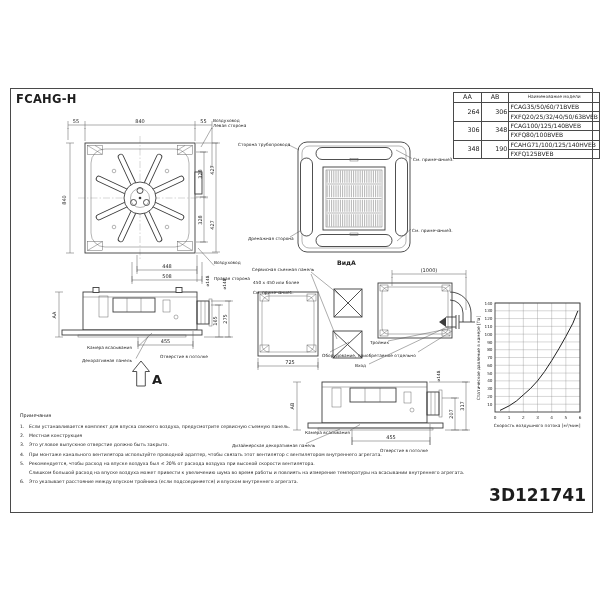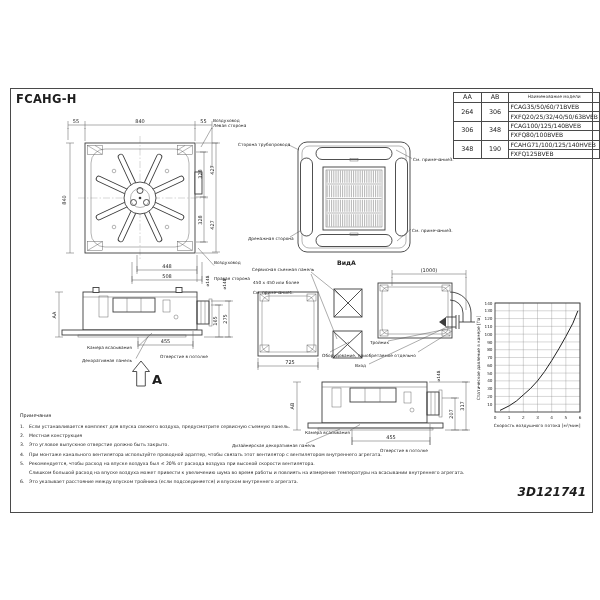--- a/index.html
+++ b/index.html
@@ -1,28 +1,28 @@
 <!DOCTYPE html>
 <html><head>
 <meta charset="utf-8">
 <style>
   html,body{margin:0;padding:0;background:#fff;}
   .page{position:relative;width:600px;height:524px;background:#ffffff;overflow:hidden;
         font-family:"DejaVu Sans",sans-serif;color:#1d1d1d;}
   .frame{position:absolute;left:10px;top:88px;width:581px;height:423px;border:1px solid #4a4a4a;}
   .title{position:absolute;left:16px;top:92px;font-size:11.5px;font-weight:bold;letter-spacing:0.3px;}
-  .docnum{position:absolute;right:14px;top:485px;font-size:12px;font-weight:bold;font-style:italic;}
+  .docnum{position:absolute;right:14px;top:485px;font-size:17px;font-weight:bold;}
   .sheet-svg{position:absolute;left:0;top:0;width:600px;height:600px;}
   
   .model-table{position:absolute;left:453px;top:92px;border-collapse:collapse;table-layout:fixed;}
   .model-table td,.model-table th{border:0.8px solid #4a4a4a;padding:0 1px;font-weight:normal;
         white-space:nowrap;overflow:visible;line-height:1;}
   .model-table .c-aa,.model-table .c-ab{width:25px;text-align:center;font-size:6.4px;}
   .model-table .c-model{width:86px;text-align:center;font-size:4.4px;color:#333;}
-  .model-table td.num{font-size:6.4px;text-align:center;}
+  .model-table td.num{font-size:6.4px;text-align:right;}
   .model-table td.model{font-size:6px;text-align:left;height:8.4px;}
   .model-table tr.hdr th{height:9px;}
   
   .notes{position:absolute;left:20px;top:413px;width:430px;}
   .notes-heading{font-size:4.8px;margin-bottom:6px;}
   .note-line{display:flex;margin-bottom:4.2px;}
   .note-num{width:9px;flex:0 0 9px;font-size:4.6px;}
   .note-text{font-size:4.6px;white-space:nowrap;}
   
   .ln{fill:none;stroke:#3c3c3c;stroke-width:0.9;}

